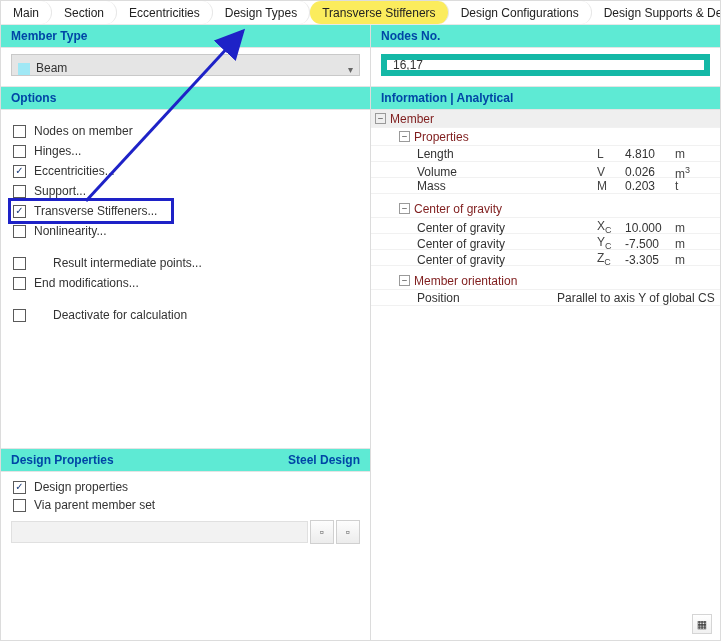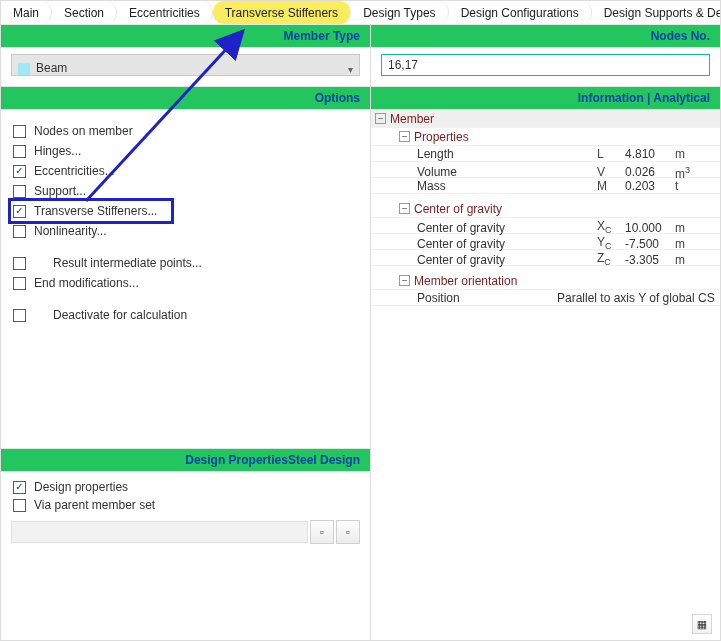--- a/index.html
+++ b/index.html
@@ -38,27 +38,26 @@
   .main-split {
     display: flex;
     height: calc(100% - 24px);
   }
   .left-pane { width: 370px; border-right: 1px solid #dcdcdc; }
   .right-pane { flex: 1; position: relative; }
   .group {
     border-bottom: 1px solid #e4e4e4;
   }
   .group-header {
-    background: #22c55e;
+    background: #5eead4;
     color: #0046a6;
     font-weight: bold;
     font-size: 12px;
     padding: 4px 10px;
     border-bottom: 1px solid #e4e4e4;
-    text-align: right;
   }
   .group-body { padding: 6px 10px 10px 10px; }
   
   .dropdown {
     display: flex;
     align-items: flex-end;
     background: #e5e5e5;
     border: 1px solid #c9c9c9;
     height: 22px;
     padding: 0 6px;
@@ -119,21 +118,21 @@
     display: flex;
     align-items: center;
     justify-content: center;
     font-size: 12px;
     cursor: pointer;
     color: #555;
   }
   
   .text-input {
     height: 22px;
-    border: 1px solid #14b8a6;
+    border: 6px solid #14b8a6;
     padding: 2px 6px;
     width: 100%;
     font-family: inherit;
     font-size: 12px;
     color: #333;
   }
   
   .tree {
     font-size: 12px;
     line-height: 16px;
@@ -201,25 +200,25 @@
 <div class="tab-bar">
   <div class="tab">
       <span>Main</span>
     </div>
   <div class="tab">
       <span>Section</span>
     </div>
   <div class="tab">
       <span>Eccentricities</span>
     </div>
+  <div class="tab">
+      <span>Design Types</span>
+    </div>
   <div class="tab highlight">
       <span>Transverse Stiffeners</span>
-    </div>
-  <div class="tab">
-      <span>Design Types</span>
     </div>
   <div class="tab">
       <span>Design Configurations</span>
     </div>
   <div class="tab">
       <span>Design Supports &amp; Deflection</span>
     </div>
 </div>
 
 <div class="main-split">

